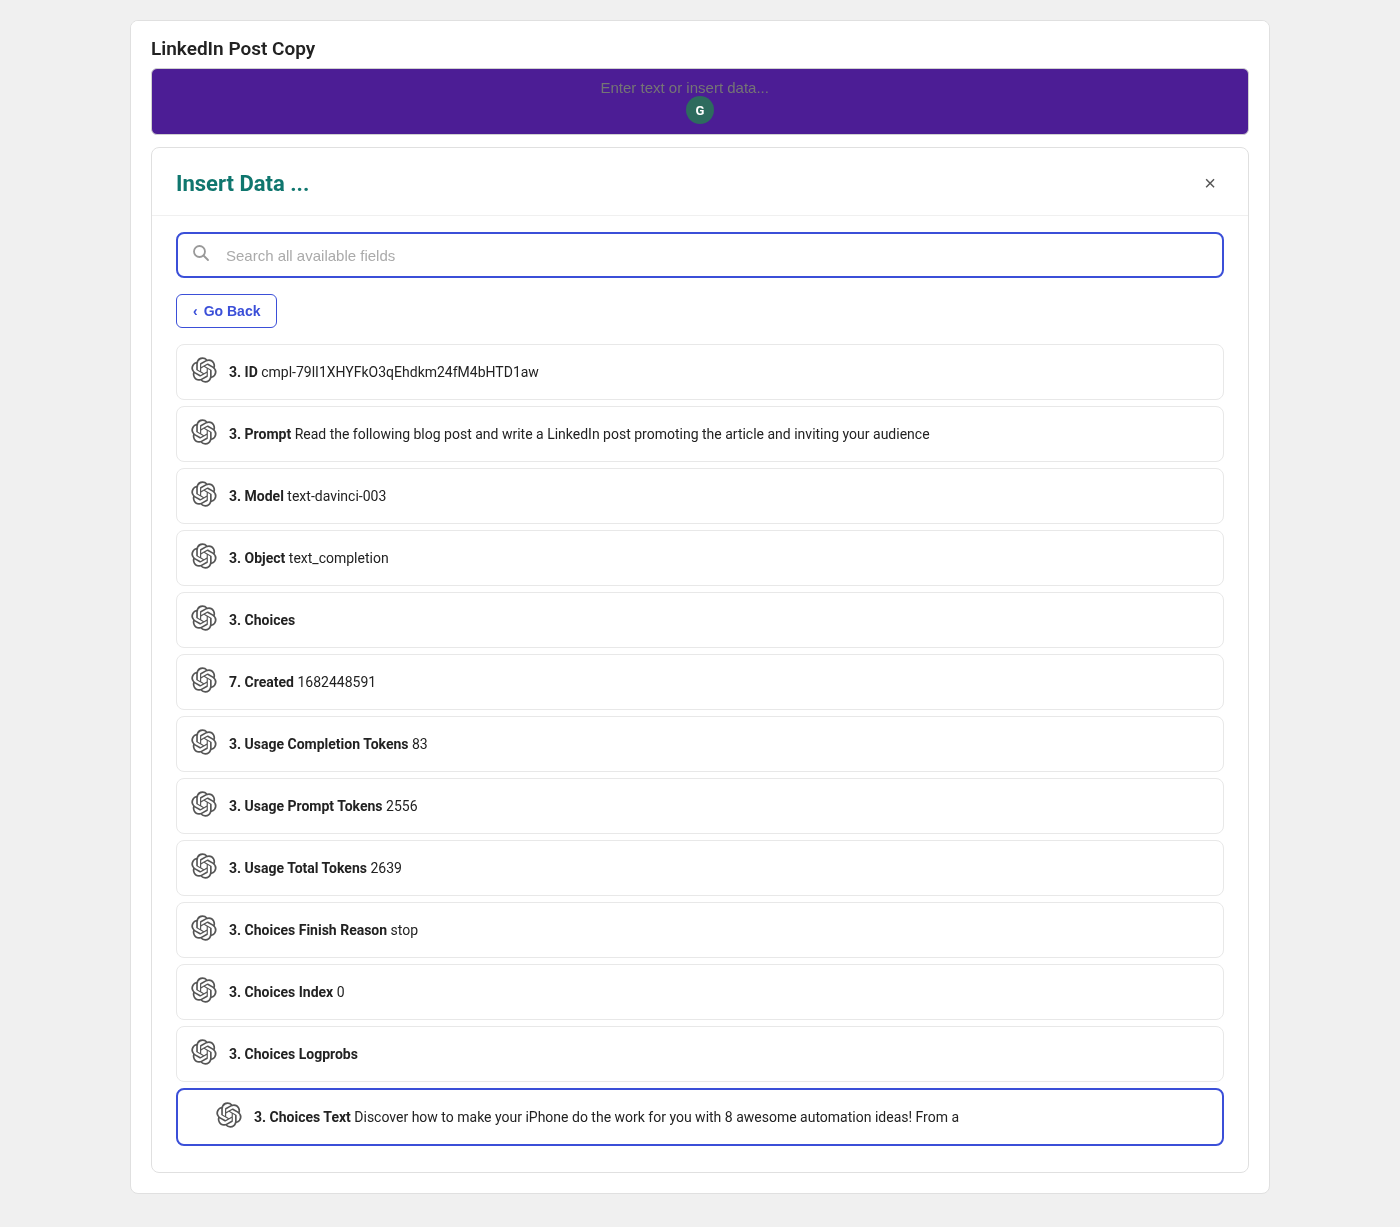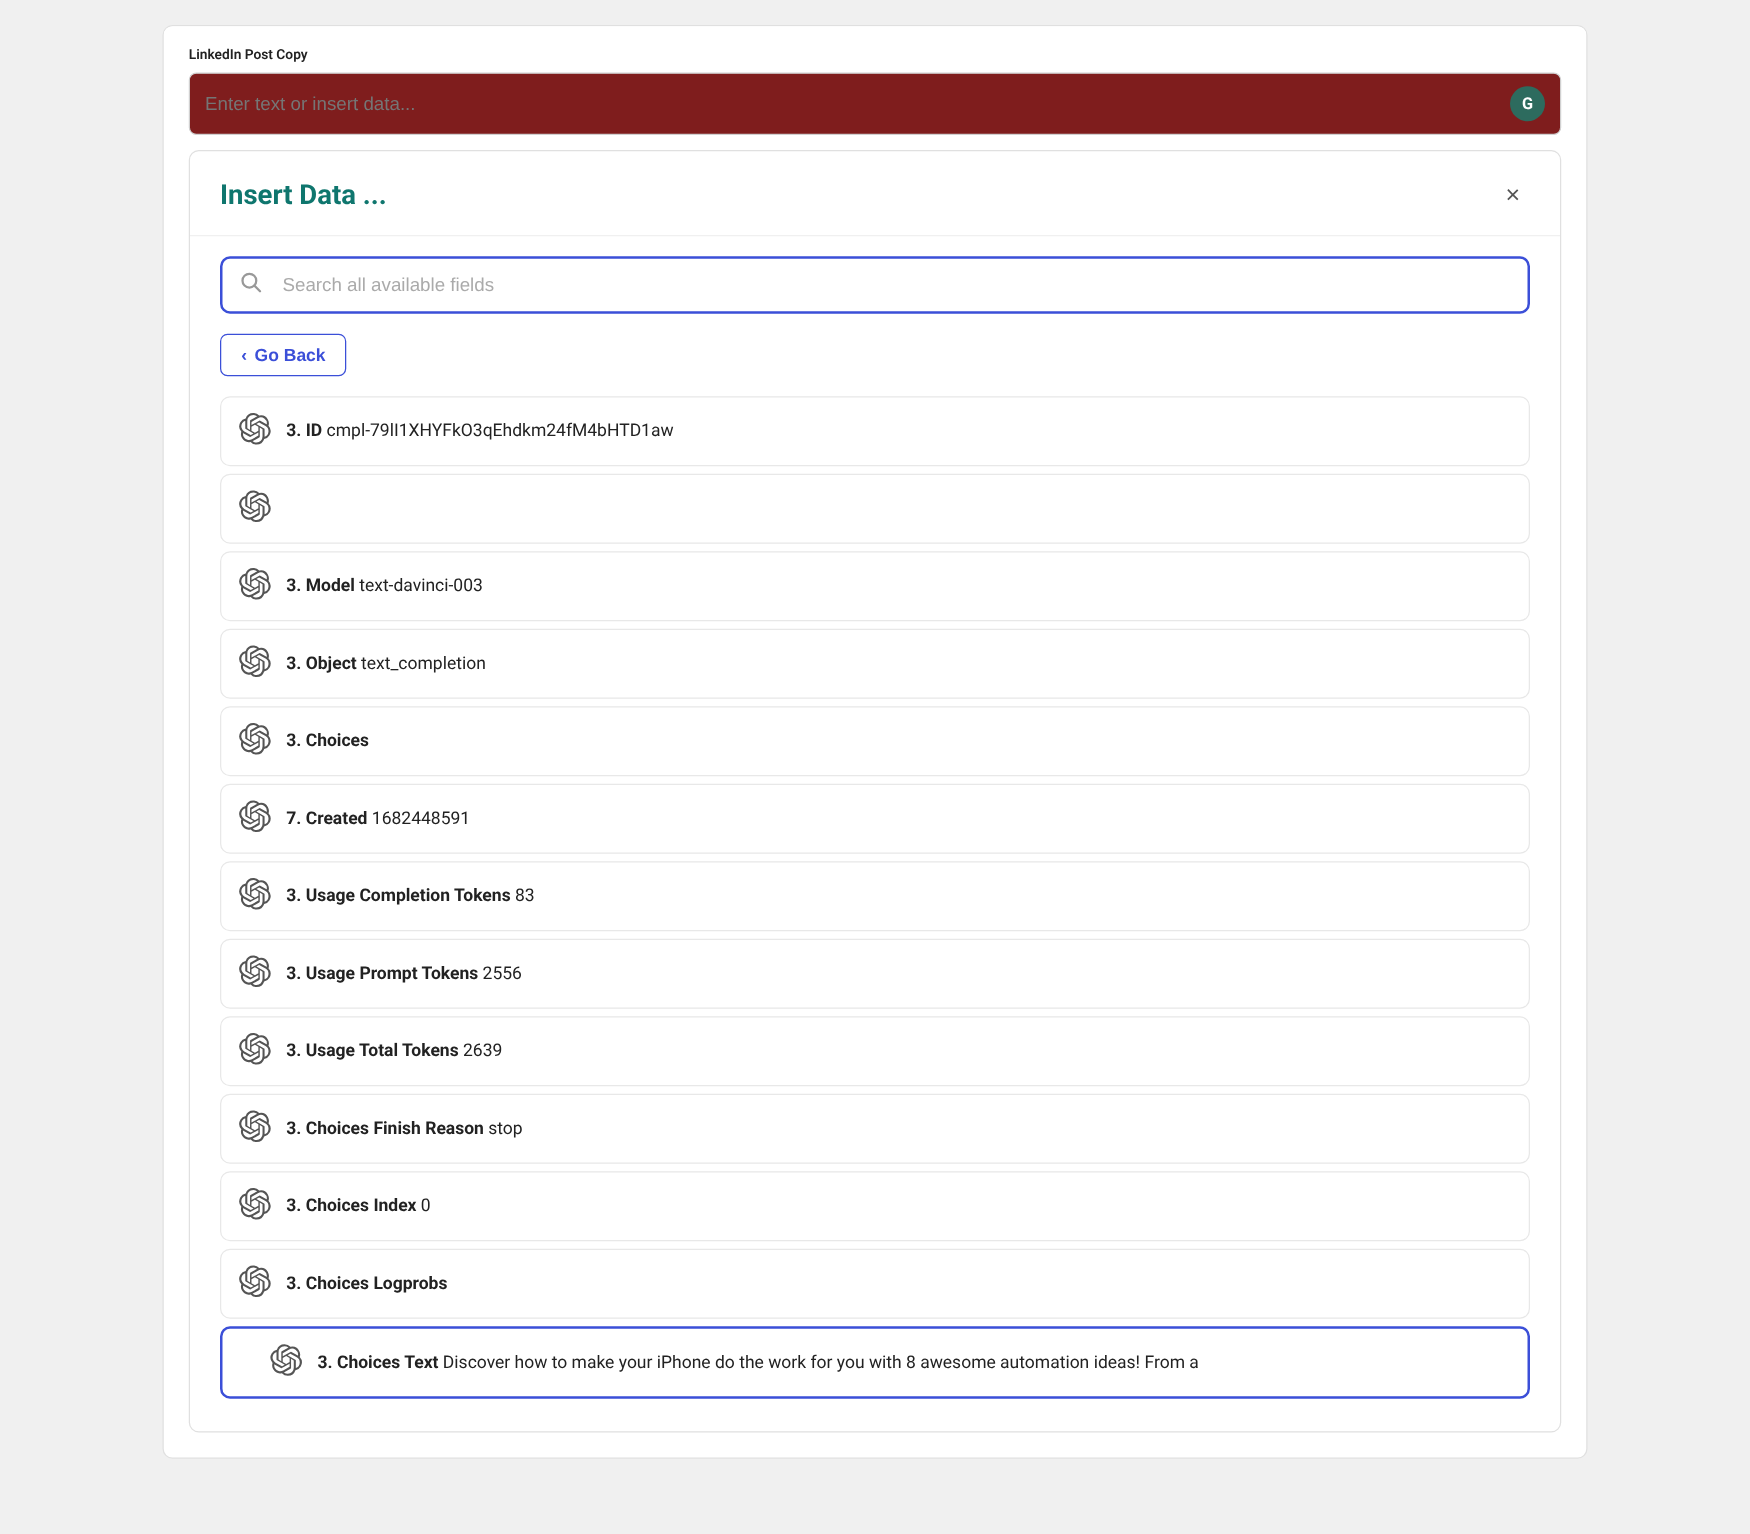--- a/index.html
+++ b/index.html
@@ -25,33 +25,34 @@
       border-radius: 8px;
       overflow: hidden;
     }
 
     .top-section {
       padding: 16px 20px 12px 20px;
       background: #ffffff;
     }
 
     .field-label {
-      font-size: 11px;
+      font-size: 19px;
       font-weight: 600;
       color: #222;
       margin-bottom: 8px;
     }
 
     .text-input-row {
       display: flex;
       align-items: center;
       border: 1px solid #d0d0d0;
       border-radius: 6px;
       padding: 10px 12px;
-      background: #7f1d1d;
+      background: #4c1d95;
+      flex-direction: column;
     }
 
     .text-input-row input {
       flex: 1;
       border: none;
       outline: none;
       font-size: 15px;
       color: #999;
       background: transparent;
     }
@@ -250,20 +251,21 @@
     <div class="list-item">
       <span><svg class="openai-svg" viewBox="0 0 41 41" fill="none" xmlns="http://www.w3.org/2000/svg">
     <path d="M37.532 16.87a9.963 9.963 0 0 0-.856-8.184 10.078 10.078 0 0 0-10.855-4.835A9.964 9.964 0 0 0 18.306.5a10.079 10.079 0 0 0-9.614 6.977 9.967 9.967 0 0 0-6.664 4.834 10.08 10.08 0 0 0 1.24 11.817 9.965 9.965 0 0 0 .856 8.185 10.079 10.079 0 0 0 10.855 4.835 9.965 9.965 0 0 0 7.516 3.35 10.078 10.078 0 0 0 9.617-6.981 9.967 9.967 0 0 0 6.663-4.834 10.079 10.079 0 0 0-1.243-11.813zM22.498 37.886a7.474 7.474 0 0 1-4.799-1.735c.061-.033.168-.091.237-.134l7.964-4.6a1.294 1.294 0 0 0 .655-1.134V19.054l3.366 1.944a.12.12 0 0 1 .066.092v9.299a7.505 7.505 0 0 1-7.49 7.496zM6.392 31.006a7.471 7.471 0 0 1-.894-5.023c.06.036.162.099.237.141l7.964 4.6a1.297 1.297 0 0 0 1.308 0l9.724-5.614v3.888a.12.12 0 0 1-.048.103l-8.051 4.649a7.504 7.504 0 0 1-10.24-2.744zM4.297 13.62A7.469 7.469 0 0 1 8.2 10.333c0 .068-.004.19-.004.274v9.201a1.294 1.294 0 0 0 .654 1.132l9.723 5.614-3.366 1.944a.12.12 0 0 1-.114.012L7.044 23.86a7.504 7.504 0 0 1-2.747-10.24zm27.658 6.437l-9.724-5.615 3.367-1.943a.121.121 0 0 1 .114-.012l8.048 4.648a7.498 7.498 0 0 1-1.158 13.528v-9.476a1.293 1.293 0 0 0-.647-1.13zm3.35-5.043c-.059-.037-.162-.099-.236-.141l-7.965-4.6a1.298 1.298 0 0 0-1.308 0l-9.723 5.614v-3.888a.12.12 0 0 1 .048-.103l8.05-4.645a7.497 7.497 0 0 1 11.135 7.763zm-21.063 6.929l-3.367-1.944a.12.12 0 0 1-.065-.092v-9.299a7.497 7.497 0 0 1 12.293-5.756 6.94 6.94 0 0 0-.236.134l-7.965 4.6a1.294 1.294 0 0 0-.654 1.132l-.006 11.225zm1.829-3.943l4.33-2.501 4.332 2.498v4.996l-4.331 2.5-4.331-2.5V18z" fill="#555"></path>
   </svg></span>
       <span class="item-text"><strong>3. ID</strong> cmpl-79lI1XHYFkO3qEhdkm24fM4bHTD1aw</span>
     </div>
         <div class="list-item">
       <span><svg class="openai-svg" viewBox="0 0 41 41" fill="none" xmlns="http://www.w3.org/2000/svg">
     <path d="M37.532 16.87a9.963 9.963 0 0 0-.856-8.184 10.078 10.078 0 0 0-10.855-4.835A9.964 9.964 0 0 0 18.306.5a10.079 10.079 0 0 0-9.614 6.977 9.967 9.967 0 0 0-6.664 4.834 10.08 10.08 0 0 0 1.24 11.817 9.965 9.965 0 0 0 .856 8.185 10.079 10.079 0 0 0 10.855 4.835 9.965 9.965 0 0 0 7.516 3.35 10.078 10.078 0 0 0 9.617-6.981 9.967 9.967 0 0 0 6.663-4.834 10.079 10.079 0 0 0-1.243-11.813zM22.498 37.886a7.474 7.474 0 0 1-4.799-1.735c.061-.033.168-.091.237-.134l7.964-4.6a1.294 1.294 0 0 0 .655-1.134V19.054l3.366 1.944a.12.12 0 0 1 .066.092v9.299a7.505 7.505 0 0 1-7.49 7.496zM6.392 31.006a7.471 7.471 0 0 1-.894-5.023c.06.036.162.099.237.141l7.964 4.6a1.297 1.297 0 0 0 1.308 0l9.724-5.614v3.888a.12.12 0 0 1-.048.103l-8.051 4.649a7.504 7.504 0 0 1-10.24-2.744zM4.297 13.62A7.469 7.469 0 0 1 8.2 10.333c0 .068-.004.19-.004.274v9.201a1.294 1.294 0 0 0 .654 1.132l9.723 5.614-3.366 1.944a.12.12 0 0 1-.114.012L7.044 23.86a7.504 7.504 0 0 1-2.747-10.24zm27.658 6.437l-9.724-5.615 3.367-1.943a.121.121 0 0 1 .114-.012l8.048 4.648a7.498 7.498 0 0 1-1.158 13.528v-9.476a1.293 1.293 0 0 0-.647-1.13zm3.35-5.043c-.059-.037-.162-.099-.236-.141l-7.965-4.6a1.298 1.298 0 0 0-1.308 0l-9.723 5.614v-3.888a.12.12 0 0 1 .048-.103l8.05-4.645a7.497 7.497 0 0 1 11.135 7.763zm-21.063 6.929l-3.367-1.944a.12.12 0 0 1-.065-.092v-9.299a7.497 7.497 0 0 1 12.293-5.756 6.94 6.94 0 0 0-.236.134l-7.965 4.6a1.294 1.294 0 0 0-.654 1.132l-.006 11.225zm1.829-3.943l4.33-2.501 4.332 2.498v4.996l-4.331 2.5-4.331-2.5V18z" fill="#555"></path>
   </svg></span>
+      <span class="item-text"><strong>3. Prompt</strong> Read the following blog post and write a LinkedIn post promoting the article and inviting your audience</span>
     </div>
         <div class="list-item">
       <span><svg class="openai-svg" viewBox="0 0 41 41" fill="none" xmlns="http://www.w3.org/2000/svg">
     <path d="M37.532 16.87a9.963 9.963 0 0 0-.856-8.184 10.078 10.078 0 0 0-10.855-4.835A9.964 9.964 0 0 0 18.306.5a10.079 10.079 0 0 0-9.614 6.977 9.967 9.967 0 0 0-6.664 4.834 10.08 10.08 0 0 0 1.24 11.817 9.965 9.965 0 0 0 .856 8.185 10.079 10.079 0 0 0 10.855 4.835 9.965 9.965 0 0 0 7.516 3.35 10.078 10.078 0 0 0 9.617-6.981 9.967 9.967 0 0 0 6.663-4.834 10.079 10.079 0 0 0-1.243-11.813zM22.498 37.886a7.474 7.474 0 0 1-4.799-1.735c.061-.033.168-.091.237-.134l7.964-4.6a1.294 1.294 0 0 0 .655-1.134V19.054l3.366 1.944a.12.12 0 0 1 .066.092v9.299a7.505 7.505 0 0 1-7.49 7.496zM6.392 31.006a7.471 7.471 0 0 1-.894-5.023c.06.036.162.099.237.141l7.964 4.6a1.297 1.297 0 0 0 1.308 0l9.724-5.614v3.888a.12.12 0 0 1-.048.103l-8.051 4.649a7.504 7.504 0 0 1-10.24-2.744zM4.297 13.62A7.469 7.469 0 0 1 8.2 10.333c0 .068-.004.19-.004.274v9.201a1.294 1.294 0 0 0 .654 1.132l9.723 5.614-3.366 1.944a.12.12 0 0 1-.114.012L7.044 23.86a7.504 7.504 0 0 1-2.747-10.24zm27.658 6.437l-9.724-5.615 3.367-1.943a.121.121 0 0 1 .114-.012l8.048 4.648a7.498 7.498 0 0 1-1.158 13.528v-9.476a1.293 1.293 0 0 0-.647-1.13zm3.35-5.043c-.059-.037-.162-.099-.236-.141l-7.965-4.6a1.298 1.298 0 0 0-1.308 0l-9.723 5.614v-3.888a.12.12 0 0 1 .048-.103l8.05-4.645a7.497 7.497 0 0 1 11.135 7.763zm-21.063 6.929l-3.367-1.944a.12.12 0 0 1-.065-.092v-9.299a7.497 7.497 0 0 1 12.293-5.756 6.94 6.94 0 0 0-.236.134l-7.965 4.6a1.294 1.294 0 0 0-.654 1.132l-.006 11.225zm1.829-3.943l4.33-2.501 4.332 2.498v4.996l-4.331 2.5-4.331-2.5V18z" fill="#555"></path>
   </svg></span>
       <span class="item-text"><strong>3. Model</strong> text-davinci-003</span>
     </div>
         <div class="list-item">
       <span><svg class="openai-svg" viewBox="0 0 41 41" fill="none" xmlns="http://www.w3.org/2000/svg">
     <path d="M37.532 16.87a9.963 9.963 0 0 0-.856-8.184 10.078 10.078 0 0 0-10.855-4.835A9.964 9.964 0 0 0 18.306.5a10.079 10.079 0 0 0-9.614 6.977 9.967 9.967 0 0 0-6.664 4.834 10.08 10.08 0 0 0 1.24 11.817 9.965 9.965 0 0 0 .856 8.185 10.079 10.079 0 0 0 10.855 4.835 9.965 9.965 0 0 0 7.516 3.35 10.078 10.078 0 0 0 9.617-6.981 9.967 9.967 0 0 0 6.663-4.834 10.079 10.079 0 0 0-1.243-11.813zM22.498 37.886a7.474 7.474 0 0 1-4.799-1.735c.061-.033.168-.091.237-.134l7.964-4.6a1.294 1.294 0 0 0 .655-1.134V19.054l3.366 1.944a.12.12 0 0 1 .066.092v9.299a7.505 7.505 0 0 1-7.49 7.496zM6.392 31.006a7.471 7.471 0 0 1-.894-5.023c.06.036.162.099.237.141l7.964 4.6a1.297 1.297 0 0 0 1.308 0l9.724-5.614v3.888a.12.12 0 0 1-.048.103l-8.051 4.649a7.504 7.504 0 0 1-10.24-2.744zM4.297 13.62A7.469 7.469 0 0 1 8.2 10.333c0 .068-.004.19-.004.274v9.201a1.294 1.294 0 0 0 .654 1.132l9.723 5.614-3.366 1.944a.12.12 0 0 1-.114.012L7.044 23.86a7.504 7.504 0 0 1-2.747-10.24zm27.658 6.437l-9.724-5.615 3.367-1.943a.121.121 0 0 1 .114-.012l8.048 4.648a7.498 7.498 0 0 1-1.158 13.528v-9.476a1.293 1.293 0 0 0-.647-1.13zm3.35-5.043c-.059-.037-.162-.099-.236-.141l-7.965-4.6a1.298 1.298 0 0 0-1.308 0l-9.723 5.614v-3.888a.12.12 0 0 1 .048-.103l8.05-4.645a7.497 7.497 0 0 1 11.135 7.763zm-21.063 6.929l-3.367-1.944a.12.12 0 0 1-.065-.092v-9.299a7.497 7.497 0 0 1 12.293-5.756 6.94 6.94 0 0 0-.236.134l-7.965 4.6a1.294 1.294 0 0 0-.654 1.132l-.006 11.225zm1.829-3.943l4.33-2.501 4.332 2.498v4.996l-4.331 2.5-4.331-2.5V18z" fill="#555"></path>

